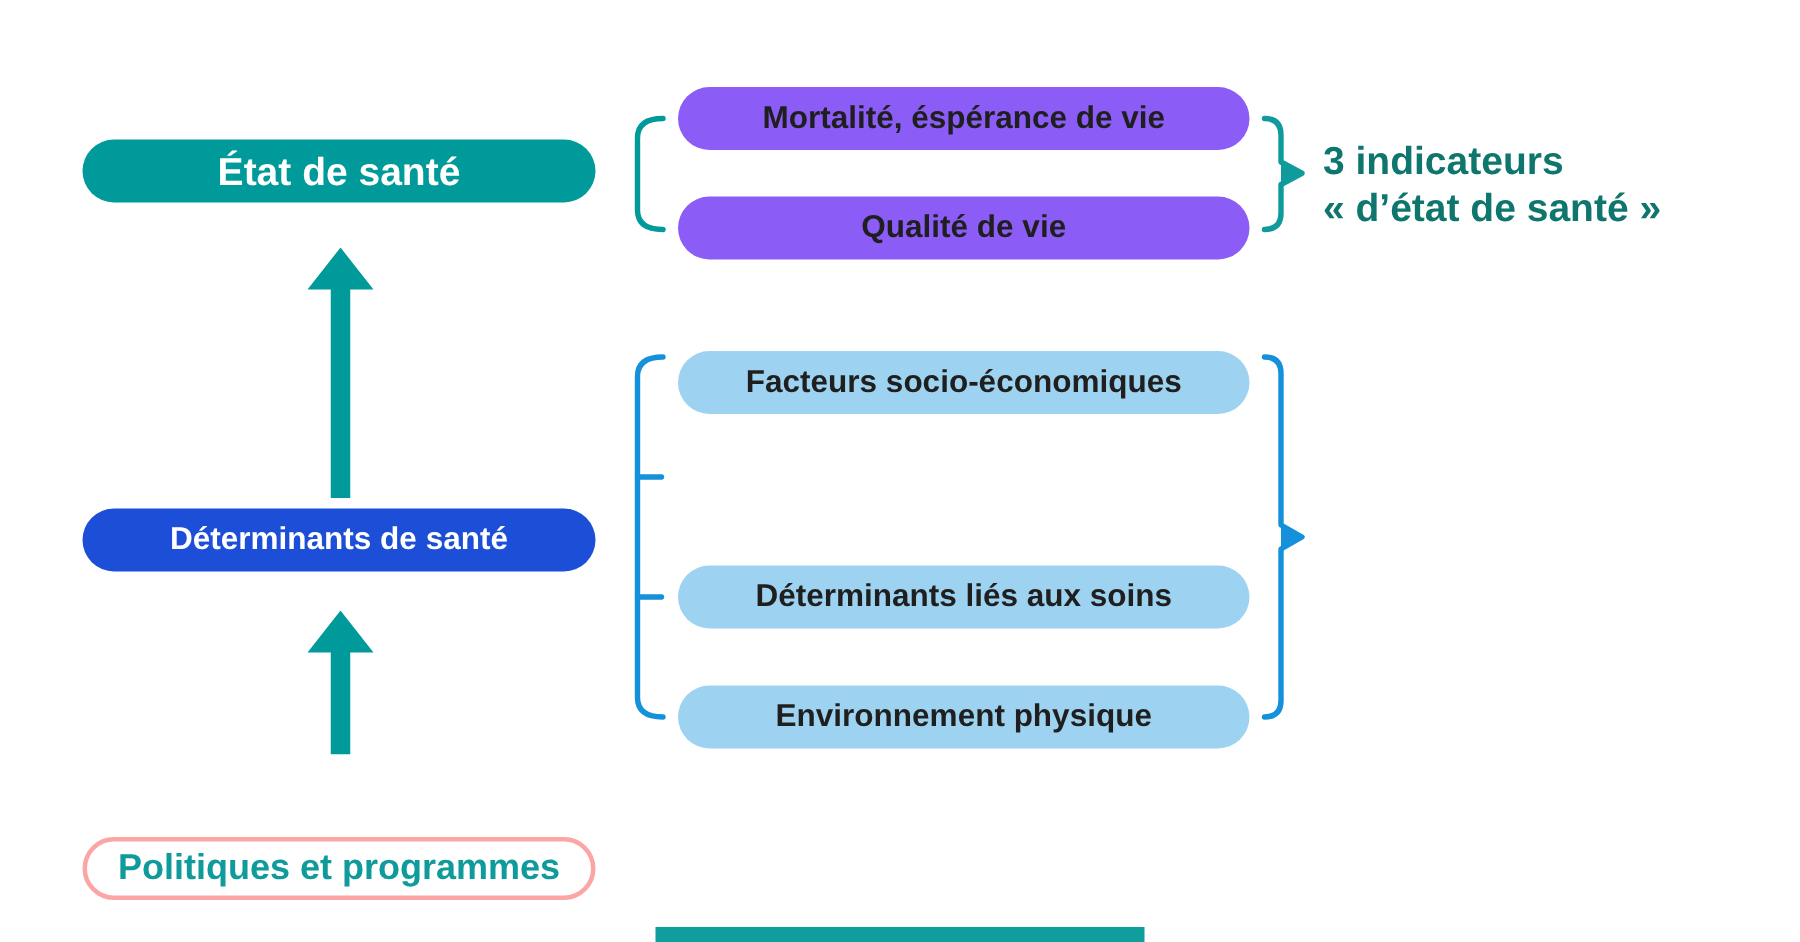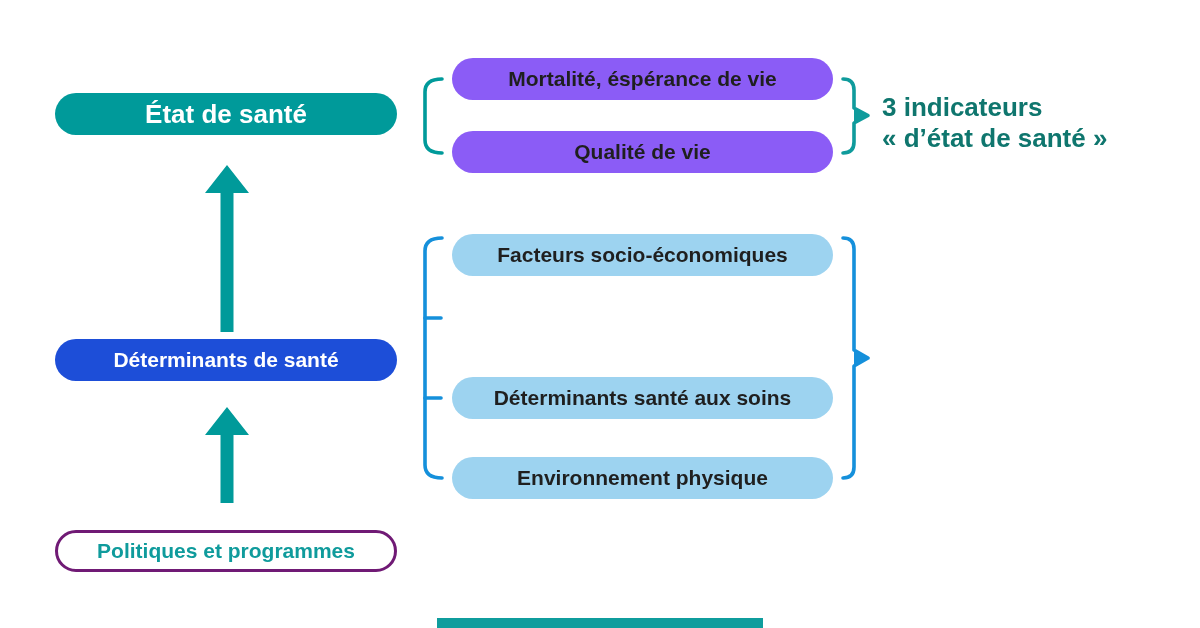--- a/index.html
+++ b/index.html
@@ -16,21 +16,21 @@
   .pill {
     position:absolute;
     display:flex; align-items:center; justify-content:center;
     border-radius:22px;
     font-weight:700;
     text-align:center;
     box-sizing:border-box;
   }
   .pill-solid-teal  { background:#009A9A; color:#ffffff; font-size:26px; }
   .pill-solid-blue  { background:#1d4ed8; color:#ffffff; font-size:21px; }
-  .pill-outline-teal{ background:transparent; border:3px solid #701a75; color:#0F9B9C; font-size:21px; }
+  .pill-outline-teal{ background:transparent; border:3px solid #fca5a5; color:#0F9B9C; font-size:24px;margin-top:28px; }
   .pill-light-teal  { background:#8b5cf6; color:#1f1f1f; font-size:21px;align-items:center; }
   .pill-light-blue  { background:#9DD3F0; color:#1f1f1f; font-size:21px; }
 
   .left-pill  { left:55px;  width:342px; height:42px; }
   .right-pill { left:452px; width:381px; height:42px; }
 
   .group-label {
     position:absolute;
     left:882px;
     font-weight:700;
@@ -91,21 +91,21 @@
     <polygon points="14,38 28,45.5 14,53" fill="#0F9B9C"></polygon>
   </svg>
 
   <div class="group-label label-teal" style="top:92px;">3 indicateurs
 « d’état de santé »</div>
 
   <div class="pill pill-light-blue right-pill" style="top:234px;">
     <span>Facteurs socio-économiques</span>
   </div>
   <div class="pill pill-light-blue right-pill" style="top:377px;">
-    <span>Déterminants santé aux soins</span>
+    <span>Déterminants liés aux soins</span>
   </div>
   <div class="pill pill-light-blue right-pill" style="top:457px;">
     <span>Environnement physique</span>
   </div>
 
   <svg class="abs" style="left:418px; top:230px;" width="30" height="256" viewBox="0 0 30 256">
     <path d="M24,8 Q7,8 7,21 L7,235 Q7,248 24,248" fill="none" stroke="#1590DB" stroke-width="3.6" stroke-linecap="round"></path>
     <line x1="7" y1="88" x2="23" y2="88" stroke="#1590DB" stroke-width="3.6" stroke-linecap="round"></line>
     <line x1="7" y1="168" x2="23" y2="168" stroke="#1590DB" stroke-width="3.6" stroke-linecap="round"></line>
   </svg>

